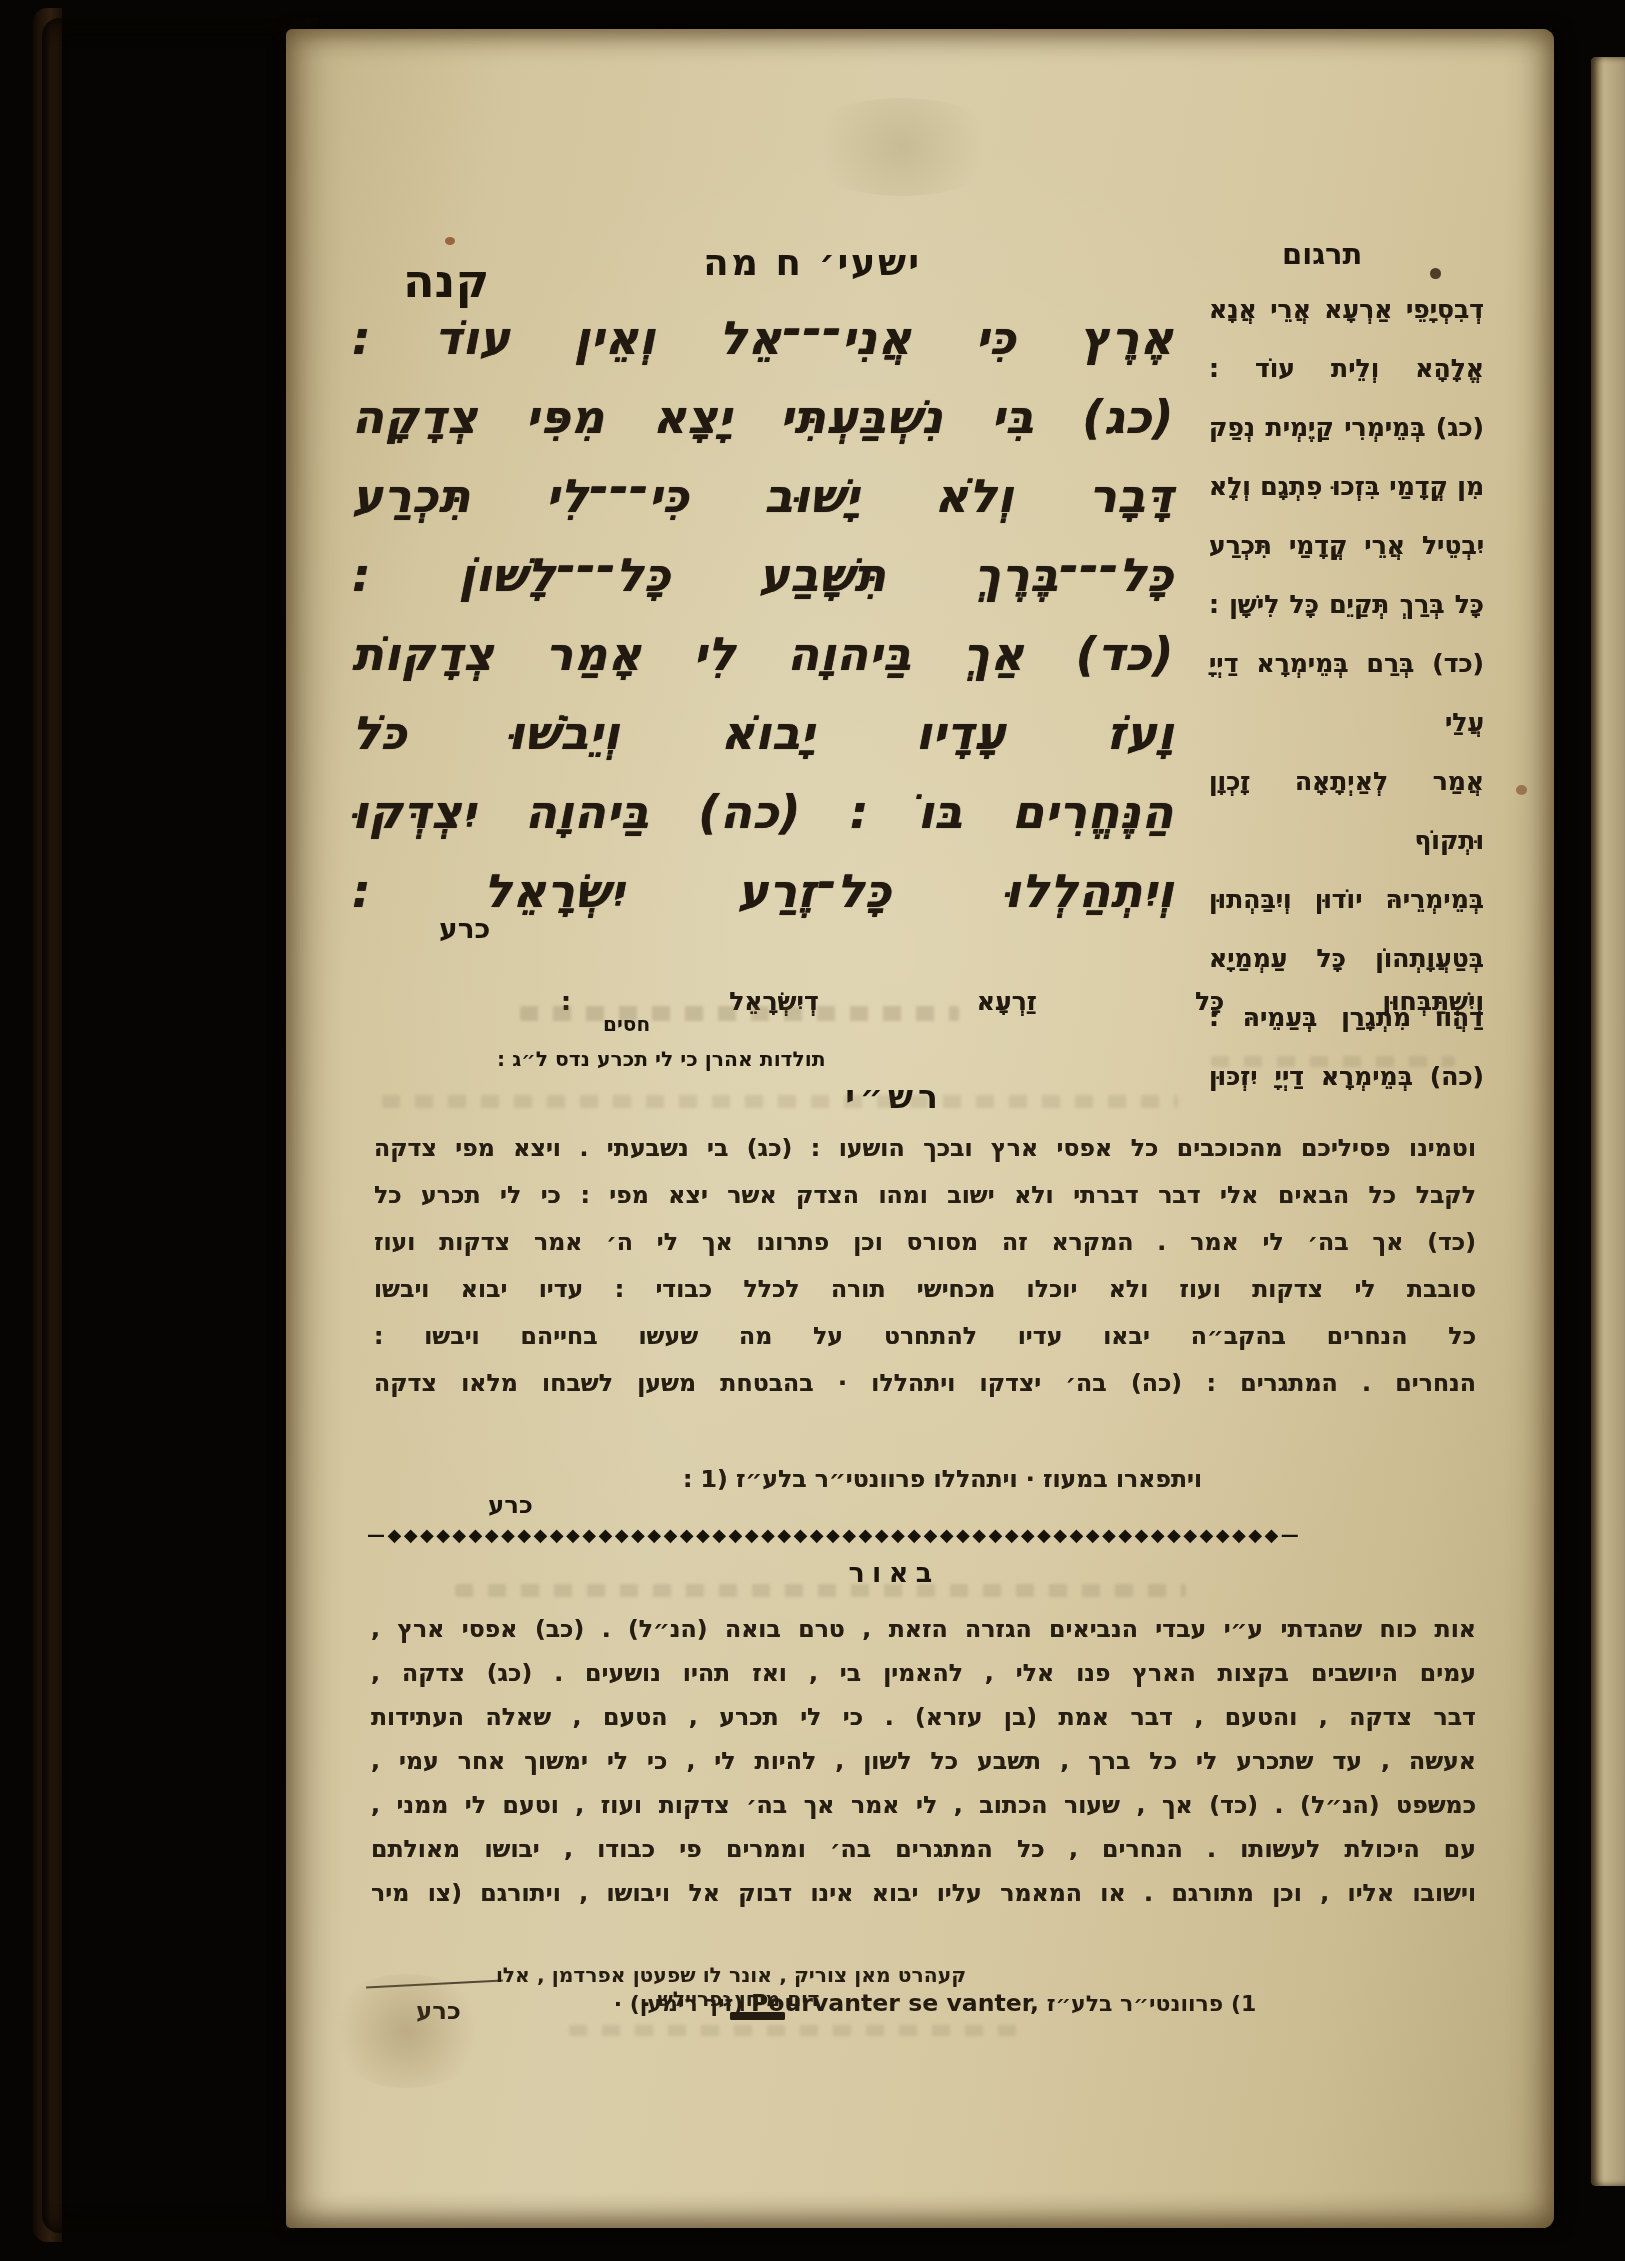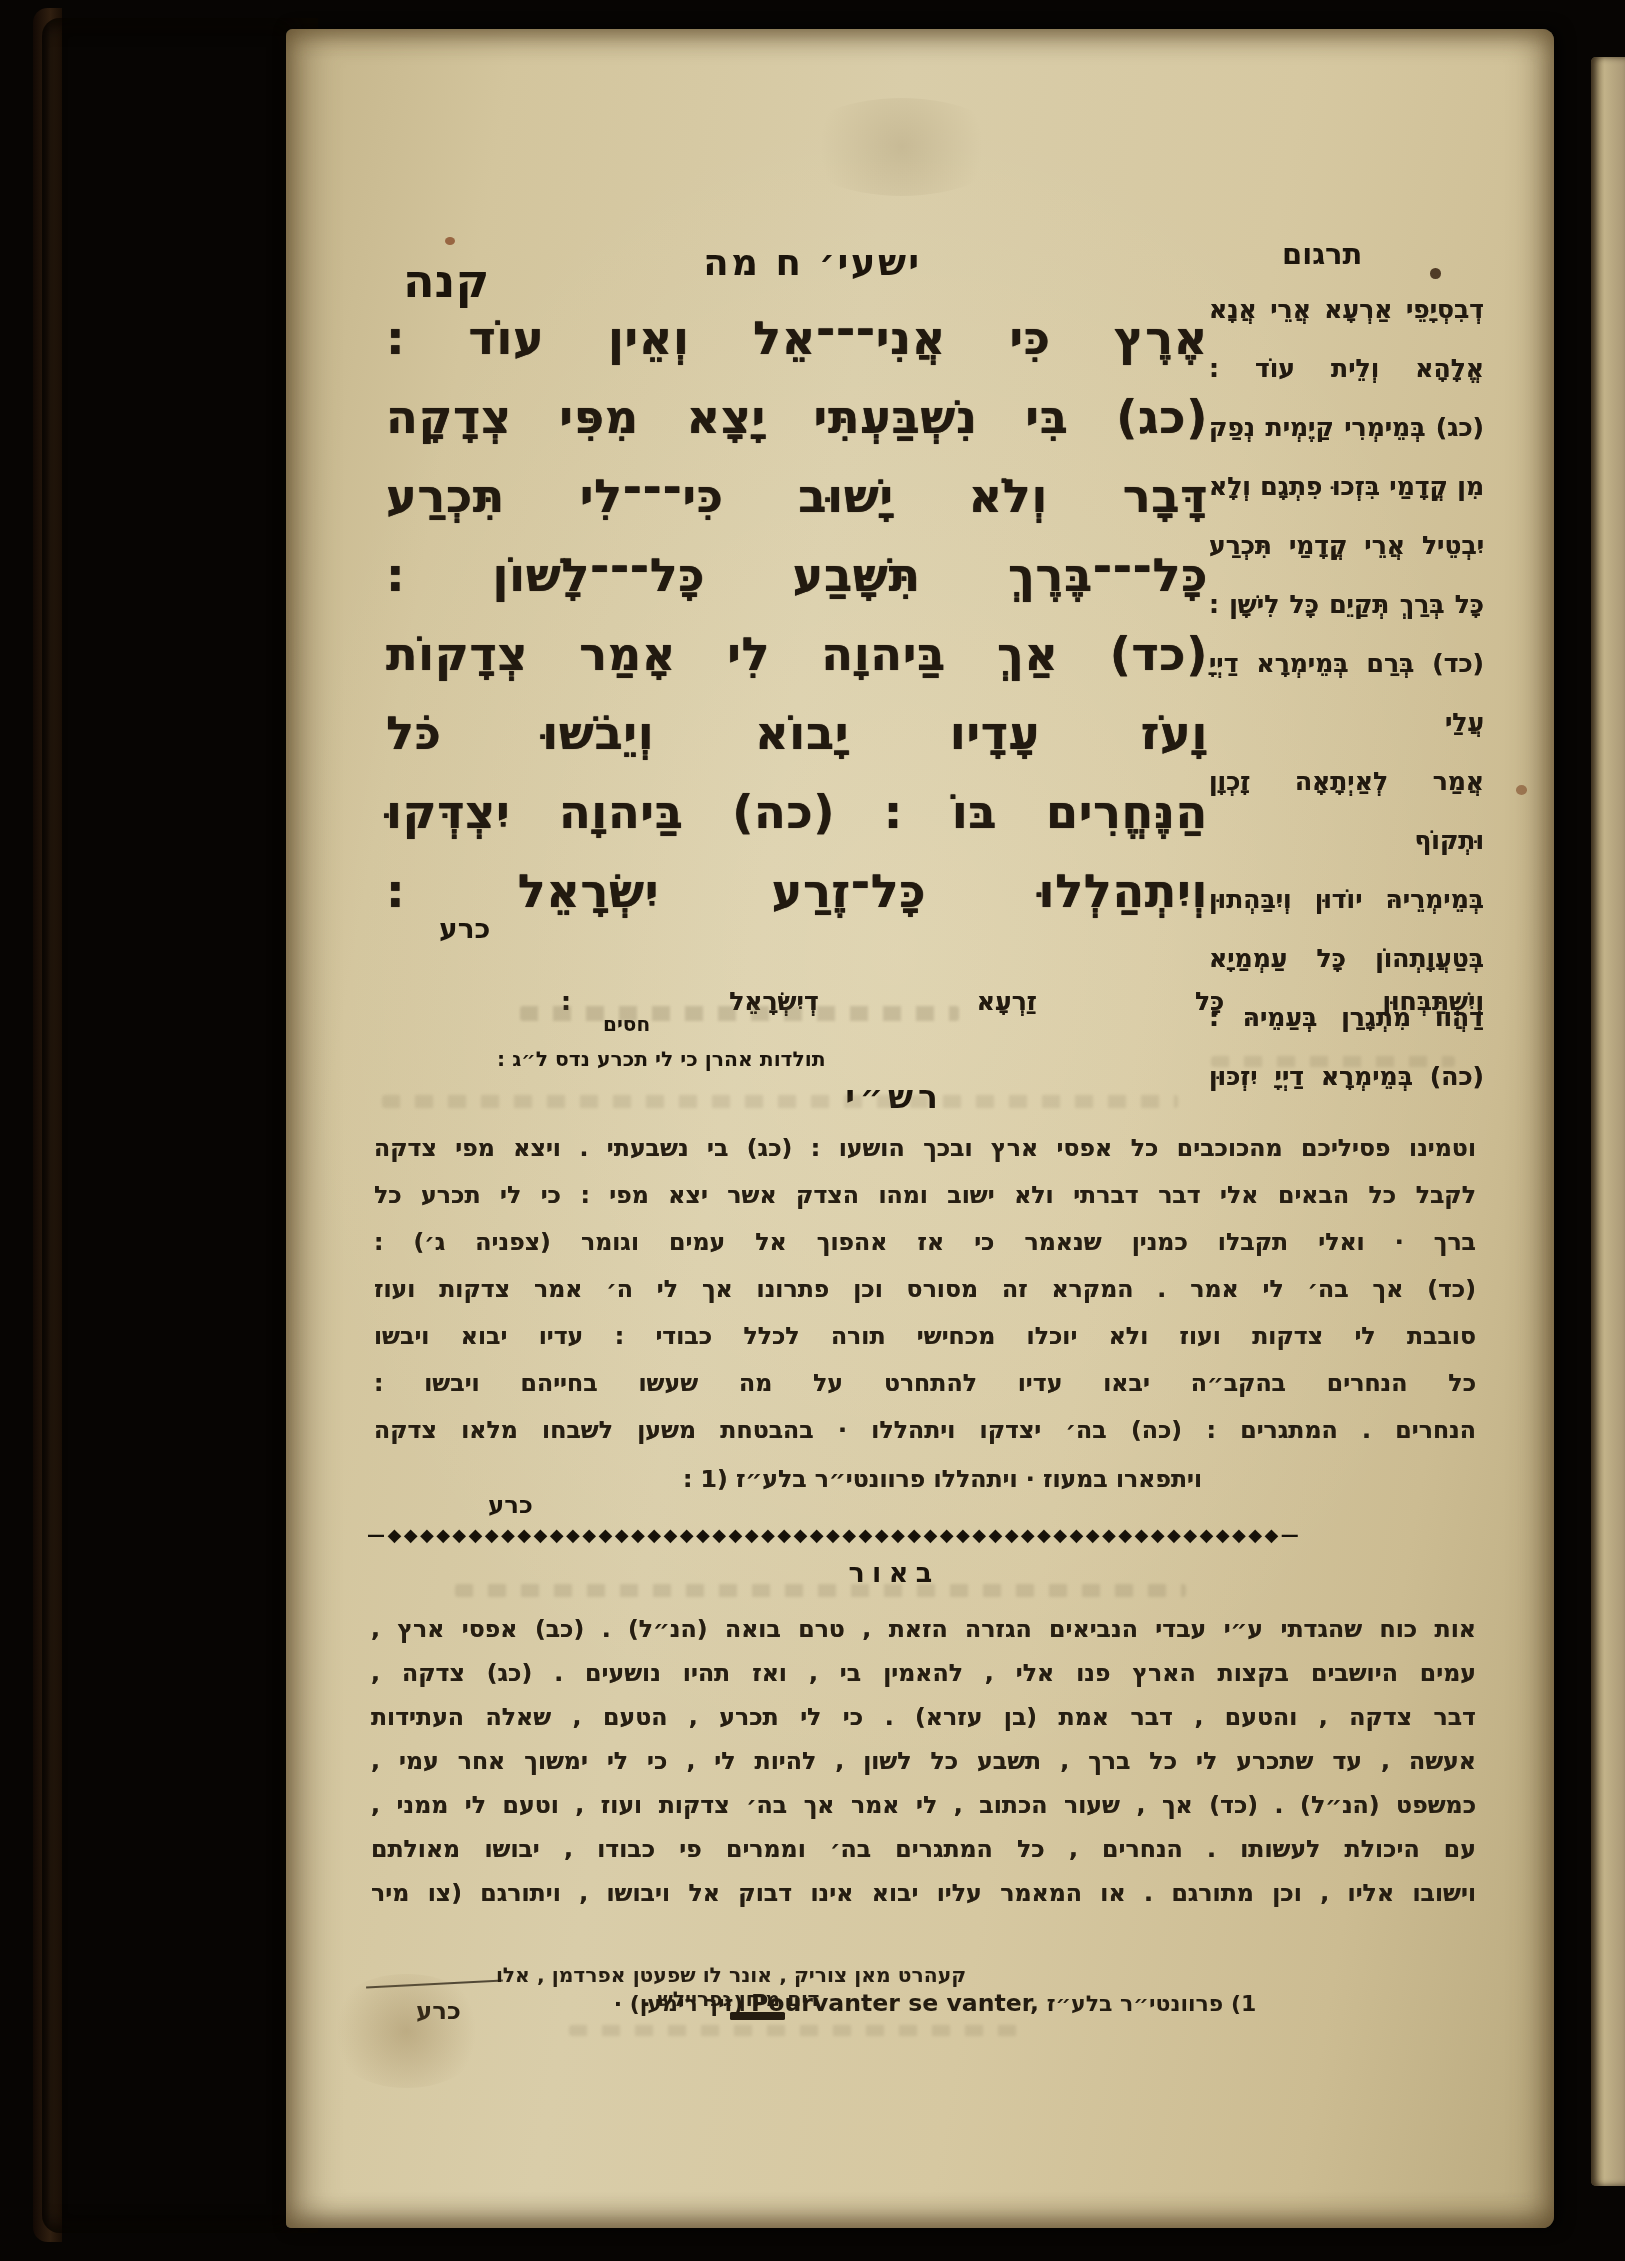--- a/index.html
+++ b/index.html
@@ -80,21 +80,21 @@
 
 <div class="abs spine-strip"></div>
 <div class="abs foredge"></div>
 <div class="abs page"></div>
 <div class="abs next-page-sliver"></div>
 
 <div class="abs heb ink" style="left:403px;top:254px;font-size:46px;font-weight:700;">קנה</div>
 <div class="abs heb ink center" style="left:642px;top:241px;width:341px;font-size:37px;font-weight:700;letter-spacing:2.4px;">ישעי׳ ח מה</div>
 <div class="abs heb ink" style="left:1282px;top:237px;font-size:29px;font-weight:700;">תרגום</div>
 
-<div class="abs heb" style="left:386px;top:299px;width:822px;">
+<div class="abs heb" style="left:352px;top:299px;width:822px;font-style:italic;">
   <div class="bible-line jst">אֶרֶץ כִּי אֲנִי־־־אֵל וְאֵין עוֹד :</div>
   <div class="bible-line jst">(כג) בִּי נִשְׁבַּעְתִּי יָצָא מִפִּי צְדָקָה</div>
   <div class="bible-line jst">דָּבָר וְלֹא יָשׁוּב כִּי־־־לִי תִּכְרַע</div>
   <div class="bible-line jst">כָּל־־־בֶּרֶךְ תִּשָּׁבַע כָּל־־־לָשׁוֹן :</div>
   <div class="bible-line jst">(כד) אַךְ בַּיהוָה לִי אָמַר צְדָקוֹת</div>
   <div class="bible-line jst">וָעֹז עָדָיו יָבוֹא וְיֵבֹשׁוּ כֹּל</div>
   <div class="bible-line jst">הַנֶּחֱרִים בּוֹ : (כה) בַּיהוָה יִצְדְּקוּ</div>
   <div class="bible-line jst">וְיִתְהַלְלוּ כָּל־זֶרַע יִשְׂרָאֵל :</div>
 </div>
 <div class="abs heb ink" style="left:439px;top:912px;font-size:28px;font-weight:700;">כרע</div>
@@ -115,21 +115,20 @@
 </div>
 <div class="abs heb targum-line jst" style="left:561px;top:972px;width:923px;">וְיִשְׁתַּבְּחוּן כָּל זַרְעָא דְיִשְׂרָאֵל :</div>
 <div class="abs heb ink" style="left:603px;top:1012px;font-size:20px;font-weight:700;">חסים</div>
 
 <div class="abs heb ink" style="left:497px;top:1047px;font-size:20.3px;font-weight:700;">תולדות אהרן כי לי תכרע נדס ל״ג :</div>
 
 <div class="abs heb ink center" style="left:780px;top:1077px;width:228px;font-size:33px;font-weight:700;letter-spacing:4.9px;">רש״י</div>
 <div class="abs heb" style="left:374px;top:1125px;width:1102px;">
   <div class="rashi-line jst">וטמינו פסיליכם מהכוכבים כל אפסי ארץ ובכך הושעו : (כג) בי נשבעתי . ויצא מפי צדקה</div>
   <div class="rashi-line jst">לקבל כל הבאים אלי דבר דברתי ולא ישוב ומהו הצדק אשר יצא מפי : כי לי תכרע כל</div>
-  <div class="rashi-line jst">ברך · ואלי תקבלו כמנין שנאמר כי אז אהפוך אל עמים וגומר (צפניה ג׳) :</div>
   <div class="rashi-line jst">(כד) אך בה׳ לי אמר . המקרא זה מסורס וכן פתרונו אך לי ה׳ אמר צדקות ועוז</div>
   <div class="rashi-line jst">סובבת לי צדקות ועוז ולא יוכלו מכחישי תורה לכלל כבודי : עדיו יבוא ויבשו</div>
   <div class="rashi-line jst">כל הנחרים בהקב״ה יבאו עדיו להתחרט על מה שעשו בחייהם ויבשו :</div>
   <div class="rashi-line jst">הנחרים . המתגרים : (כה) בה׳ יצדקו ויתהללו · בהבטחת משען לשבחו מלאו צדקה</div>
 </div>
 <div class="abs heb rashi-line center" style="left:520px;top:1456px;width:845px;">ויתפארו במעוז · ויתהללו פרוונטי״ר בלע״ז (1 :</div>
 <div class="abs heb ink" style="left:488px;top:1490px;font-size:24.4px;font-weight:700;">כרע</div>
 
 <div class="abs ornament-row" style="left:367px;top:1524px;width:1112px;">—◆◆◆◆◆◆◆◆◆◆◆◆◆◆◆◆◆◆◆◆◆◆◆◆◆◆◆◆◆◆◆◆◆◆◆◆◆◆◆◆◆◆◆◆◆◆◆◆◆◆◆◆◆◆◆—</div>
 

